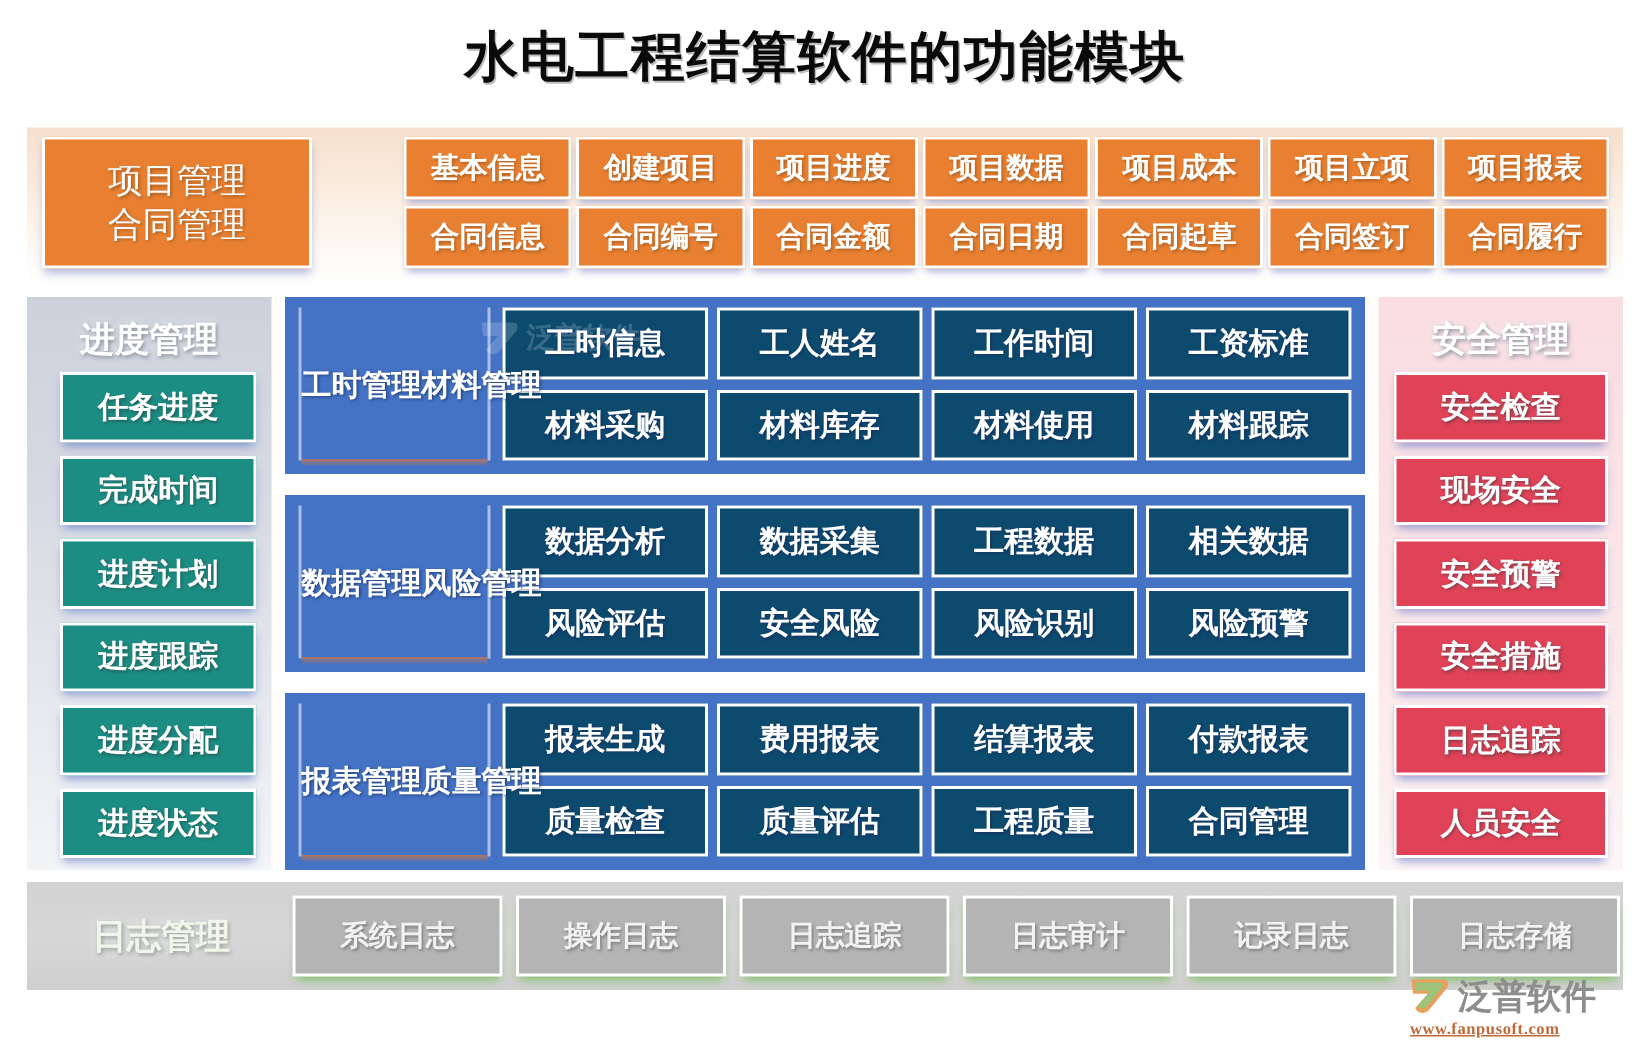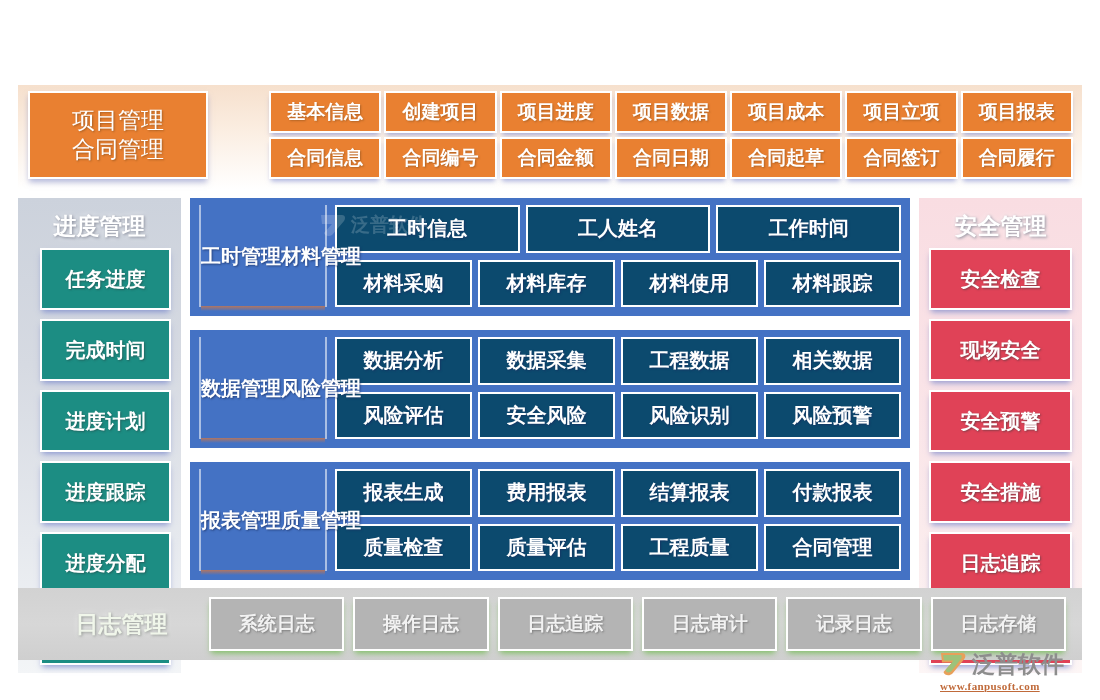--- a/index.html
+++ b/index.html
@@ -101,21 +101,21 @@
     top: 198px;
     width: 1064px;
     height: 382px;
   }
 
   
   .side-panel {
     position: absolute;
     top: 0;
     width: 163px;
-    height: 475px;
+    height: 382px;
     padding: 6px 10px 8px 10px;
     display: flex;
     flex-direction: column;
   }
   .side-left {
     left: 0;
     background: linear-gradient(to bottom, #ccd2dc 0%, #d6dae2 35%, #e6e9ee 72%, #f3f5f7 100%);
   }
   .side-right {
     right: 0;
@@ -225,21 +225,21 @@
   
   .bottom-band {
     position: absolute;
     left: 18px;
     top: 588px;
     width: 1064px;
     height: 72px;
     background: linear-gradient(to bottom, #d2d2d2 0%, #d7d7d7 50%, #cfcfcf 100%);
     display: flex;
     align-items: center;
-    padding: 0 16px;
+    padding: 0 2px;
     justify-content: space-between;
   }
   .log-head {
     width: 175px;
     text-align: center;
     font-size: 23px;
     font-weight: bold;
     color: #f0f6ea;
     text-shadow: 1px 1px 3px rgba(140,145,140,0.9), 0 0 7px rgba(255,255,255,0.55);
   }
@@ -317,20 +317,21 @@
     font-weight: bold;
     color: #ffffff;
     white-space: nowrap;
   }
 </style>
 </head>
 <body>
 
 <div id="page">
 
+  <div class="title">水电工程结算软件的功能模块</div>
 
   <div class="top-band">
 
     <div class="top-left-block">
       <div>项目管理</div>
       <div>合同管理</div>
     </div>
 
     <div class="top-grid">
 
@@ -380,20 +381,21 @@
         </div>
         <div class="blue-label-col">
           <div class="blue-label">工时管理</div>
           <div class="blue-label">材料管理</div>
         </div>
         <div class="blue-rows">
           <div class="blue-row">
             <div class="chip-blue">工时信息</div>
             <div class="chip-blue">工人姓名</div>
             <div class="chip-blue">工作时间</div>
+            <div class="chip-blue">工资标准</div>
           </div>
           <div class="blue-row">
             <div class="chip-blue">材料采购</div>
             <div class="chip-blue">材料库存</div>
             <div class="chip-blue">材料使用</div>
             <div class="chip-blue">材料跟踪</div>
           </div>
         </div>
       </div>
 

